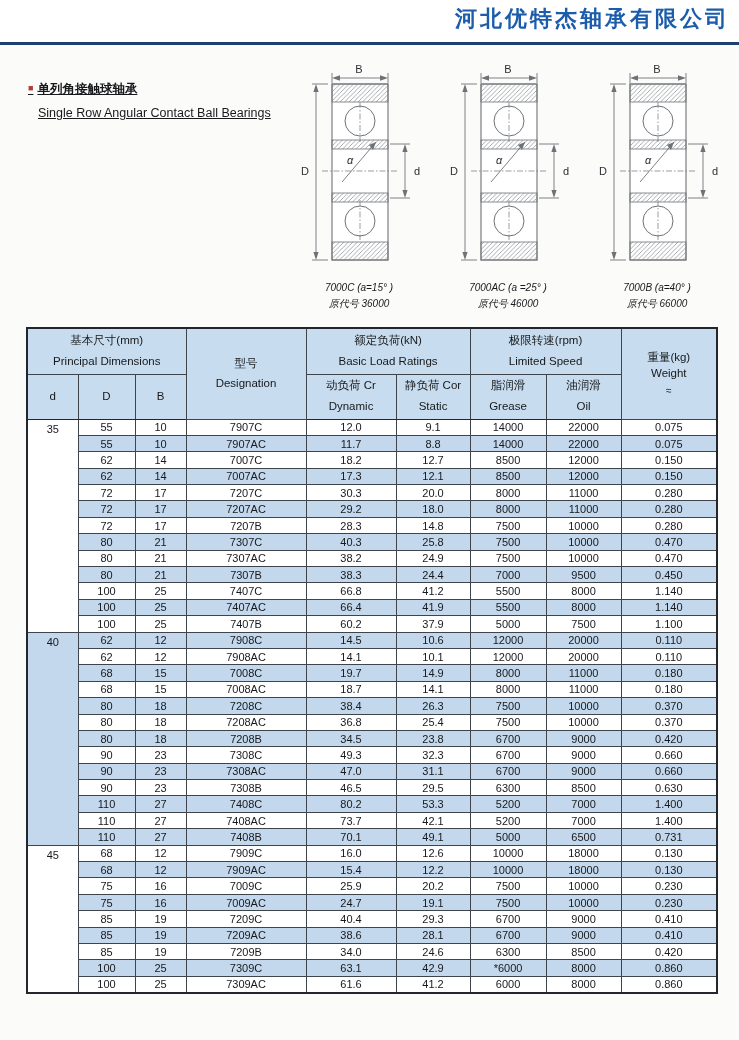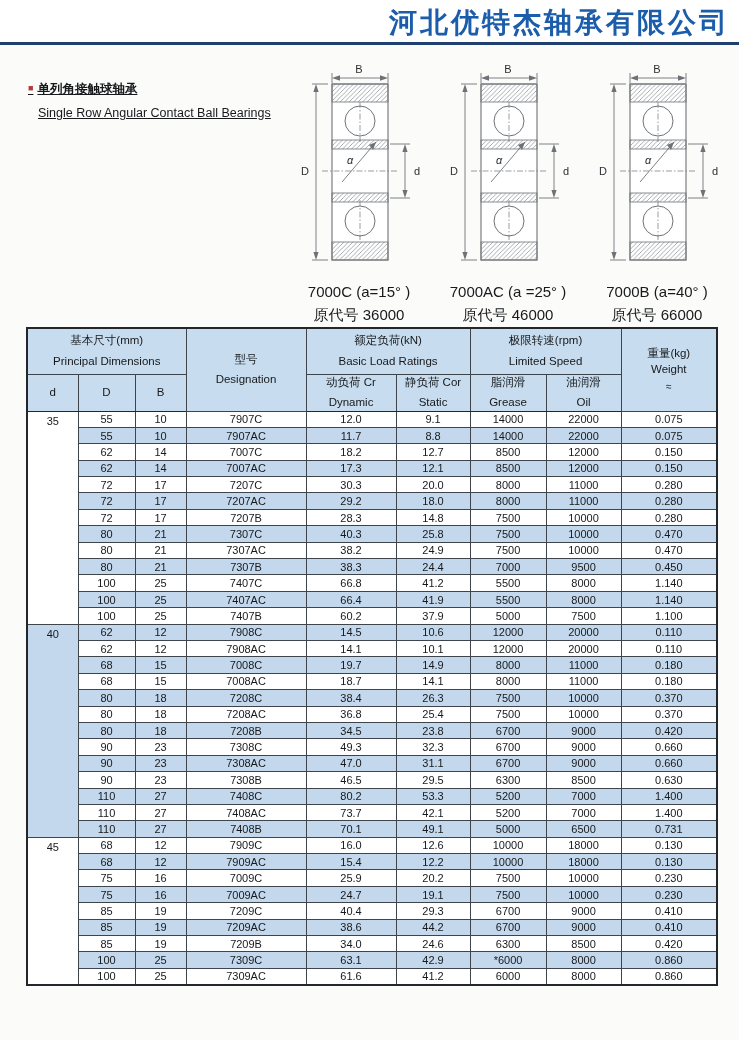--- a/index.html
+++ b/index.html
@@ -6,34 +6,34 @@
   html,body { width:739px; height:1040px; }
   body {
     font-family:"Liberation Sans", sans-serif;
     background:var(--page-bg, #fbfbf9);
     position:relative; overflow:hidden;
     color:#17191c;
   }
   .topband { position:absolute; top:0; left:0; width:739px; height:42px; background:#ffffff; }
   .company {
     position:absolute; top:4px; right:9px;
-    font-size:28px; font-weight:bold; letter-spacing:3px;
+    font-size:22px; font-weight:bold; letter-spacing:3px;
     color:var(--blue, #1b5cab); white-space:nowrap;
   }
   .rule { position:absolute; top:42px; left:0; width:739px; height:3px; background:var(--navy, #1e3f70); }
 
   .intro { position:absolute; left:28px; top:81px; font-size:12.5px;text-decoration:underline; }
   .intro .cn { font-weight:bold; }
   .intro .bullet { color:var(--red, #b53a3a); font-size:9px; margin-right:4px; vertical-align:2px; }
   .intro .en { margin-top:8px; margin-left:10px; }
 
   .diagrams { position:absolute; left:288px; top:64px; width:440px; display:flex; justify-content:space-between; }
   .figure { width:142px; text-align:center; }
   .figure svg { display:block; margin:0 auto 2px auto; }
-  .cap { font-size:15px; line-height:1.55; color:#17191c; white-space:nowrap; }
+  .cap { font-size:10px; line-height:1.55; color:#17191c; white-space:nowrap;font-style:italic; }
 
   .body-sec { fill:#ffffff; stroke:var(--dg,#6e7276); stroke-width:1.1; }
   .hatch-sec { fill:url(#hatchpat); stroke:var(--dg,#6e7276); stroke-width:0.8; }
   .ball { fill:#ffffff; stroke:var(--dg,#6e7276); stroke-width:1; }
   .dl { stroke:var(--dg,#6e7276); stroke-width:0.9; fill:none; }
   .cl { stroke:var(--dg,#6e7276); stroke-width:0.7; stroke-dasharray:6 2 1.5 2; }
   .ar { fill:var(--dg,#6e7276); }
   .dim { font-size:11px; fill:#2c2f33; font-family:"Liberation Sans",sans-serif; }
   .it { font-style:italic; }
 
@@ -43,21 +43,21 @@
     border:2px solid #23272c;
   }
   .spec th, .spec td {
     border:1px solid #3f444a; text-align:center; vertical-align:middle;
     overflow:hidden; white-space:nowrap;
   }
   .spec thead th {
     background:var(--hdr, #c7dcee); font-weight:normal; font-size:11.5px; line-height:1.35;
   }
   .spec thead tr:first-child th { height:46px; }
-  .spec thead tr:last-child th { height:37px; }
+  .spec thead tr:last-child th { height:45px; }
   .spec thead tr:last-child th { border-bottom:1.5px solid #23272c; }
   .spec thead .two div:first-child { margin-bottom:5px; }
   .spec thead .approx { font-size:10px; margin-top:3px; }
   .spec tbody td { font-size:11px; height:16.4px; padding:0; background:#ffffff; }
   .spec tr.alt td { background:var(--shade, #c3d8ec); }
   .spec tr.gstart td { border-top:1.5px solid #23272c; }
   .spec td.dcell { vertical-align:top; padding-top:3px; background:#ffffff; }
   .spec td.dcell.shade { background:var(--shade, #c3d8ec); }
 </style>
 </head>
@@ -579,21 +579,21 @@
         <td>29.3</td>
         <td>6700</td>
         <td>9000</td>
         <td>0.410</td>
       </tr>
       <tr class="alt">
         <td>85</td>
         <td>19</td>
         <td>7209AC</td>
         <td>38.6</td>
-        <td>44.2</td>
+        <td>28.1</td>
         <td>6700</td>
         <td>9000</td>
         <td>0.410</td>
       </tr>
       <tr>
         <td>85</td>
         <td>19</td>
         <td>7209B</td>
         <td>34.0</td>
         <td>24.6</td>

